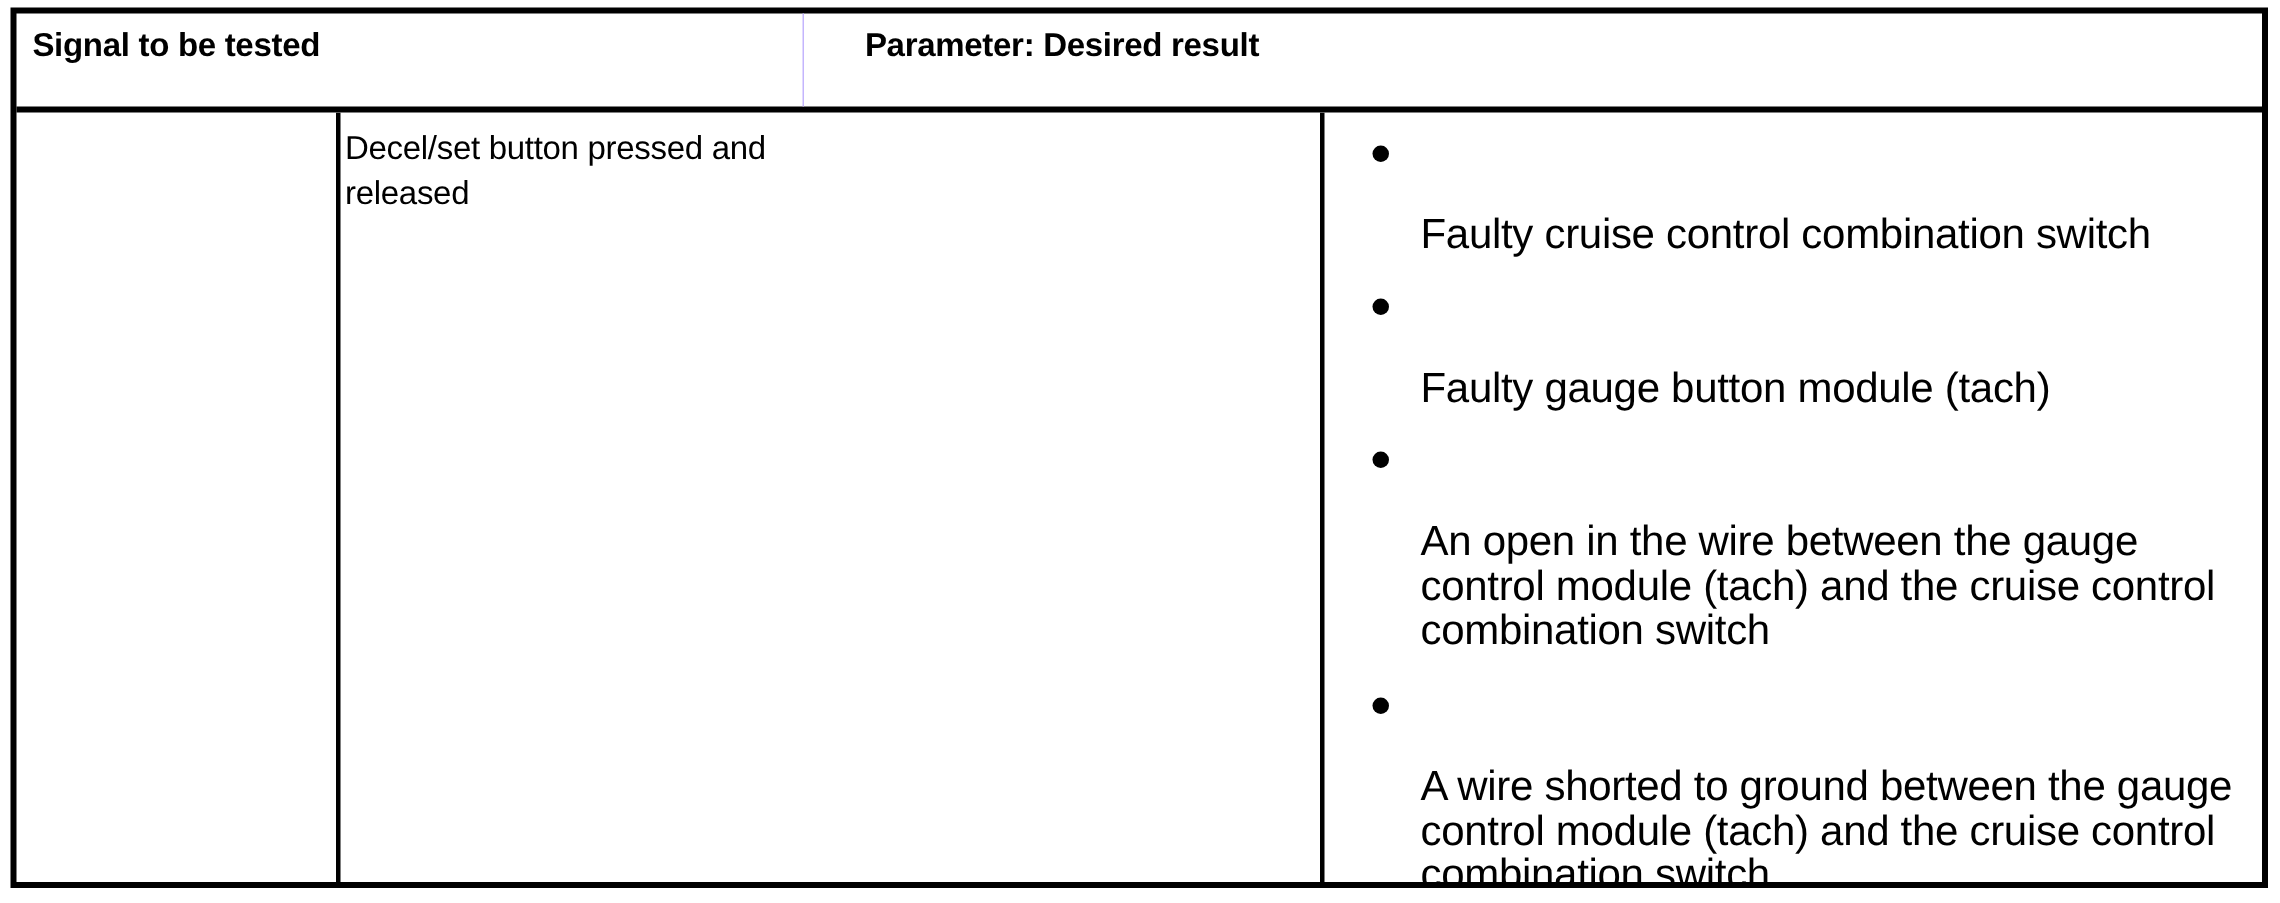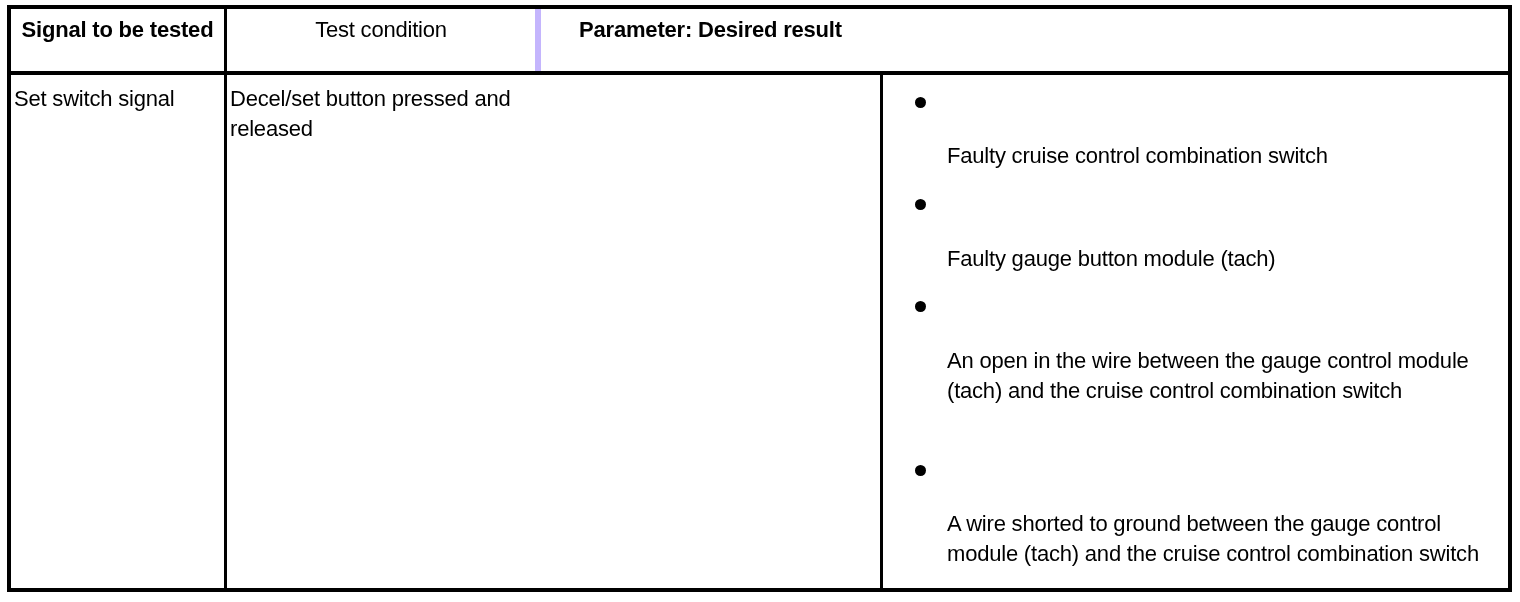--- a/index.html
+++ b/index.html
@@ -58,21 +58,21 @@
 
   
   .cell {
     position: absolute;
     top: 0;
     bottom: 0;
     box-sizing: border-box;
   }
   .c1 { left: 0px;    width: 213px; }
   .c2 { left: 213px;  width: 311px; border-left: 3px solid #000000; }
-  .c3 { left: 524px;  width: 345px; border-left: 6px solid #c4b5fd; }
+  .c3 { left: 524px;  width: 345px; border-left: 1px solid #c4b5fd; }
   .c4 { left: 869px;  right: 0px;   border-left: 3px solid #000000; }
 
   
   .hd-text {
     position: absolute;
     left: 0;
     right: 0;
     top: 6px;
     text-align: center;
     font-size: 22px;
@@ -115,21 +115,21 @@
     left: 32px;
     width: 11px;
     height: 11px;
     border-radius: 50%;
     background: #000000;
   }
   .cause-text {
     position: absolute;
     left: 64px;
     right: 16px;
-    font-size: 22px;
+    font-size: 28px;
     line-height: 29.5px;
     letter-spacing: -0.2px;
   }
 
   
   .item1 .cause-bullet { top: 22px; }
   .item1 .cause-text   { top: 66px; }
   .item2 .cause-bullet { top: 124px; }
   .item2 .cause-text   { top: 169px; }
   .item3 .cause-bullet { top: 226px; }
@@ -144,36 +144,30 @@
 
   <div class="diag-table">
 
     <div class="thead">
 
       <div class="cell c1">
         <div class="hd-text hd-bold">Signal to be
 tested</div>
       </div>
 
-      <div class="cell c2">
-        <div class="hd-text hd-reg">Test condition</div>
-      </div>
 
       <div class="cell c3">
         <div class="hd-text hd-bold">Parameter: Desired result</div>
       </div>
 
 
     </div>
 
     <div class="tbody">
 
-      <div class="cell c1">
-        <div class="bd-text">Set switch signal</div>
-      </div>
 
       <div class="cell c2">
         <div class="bd-text">Decel/set button pressed and released</div>
       </div>
 
 
       <div class="cell c4">
         <ul class="cause-list">
 
           <li class="cause-item item1">

